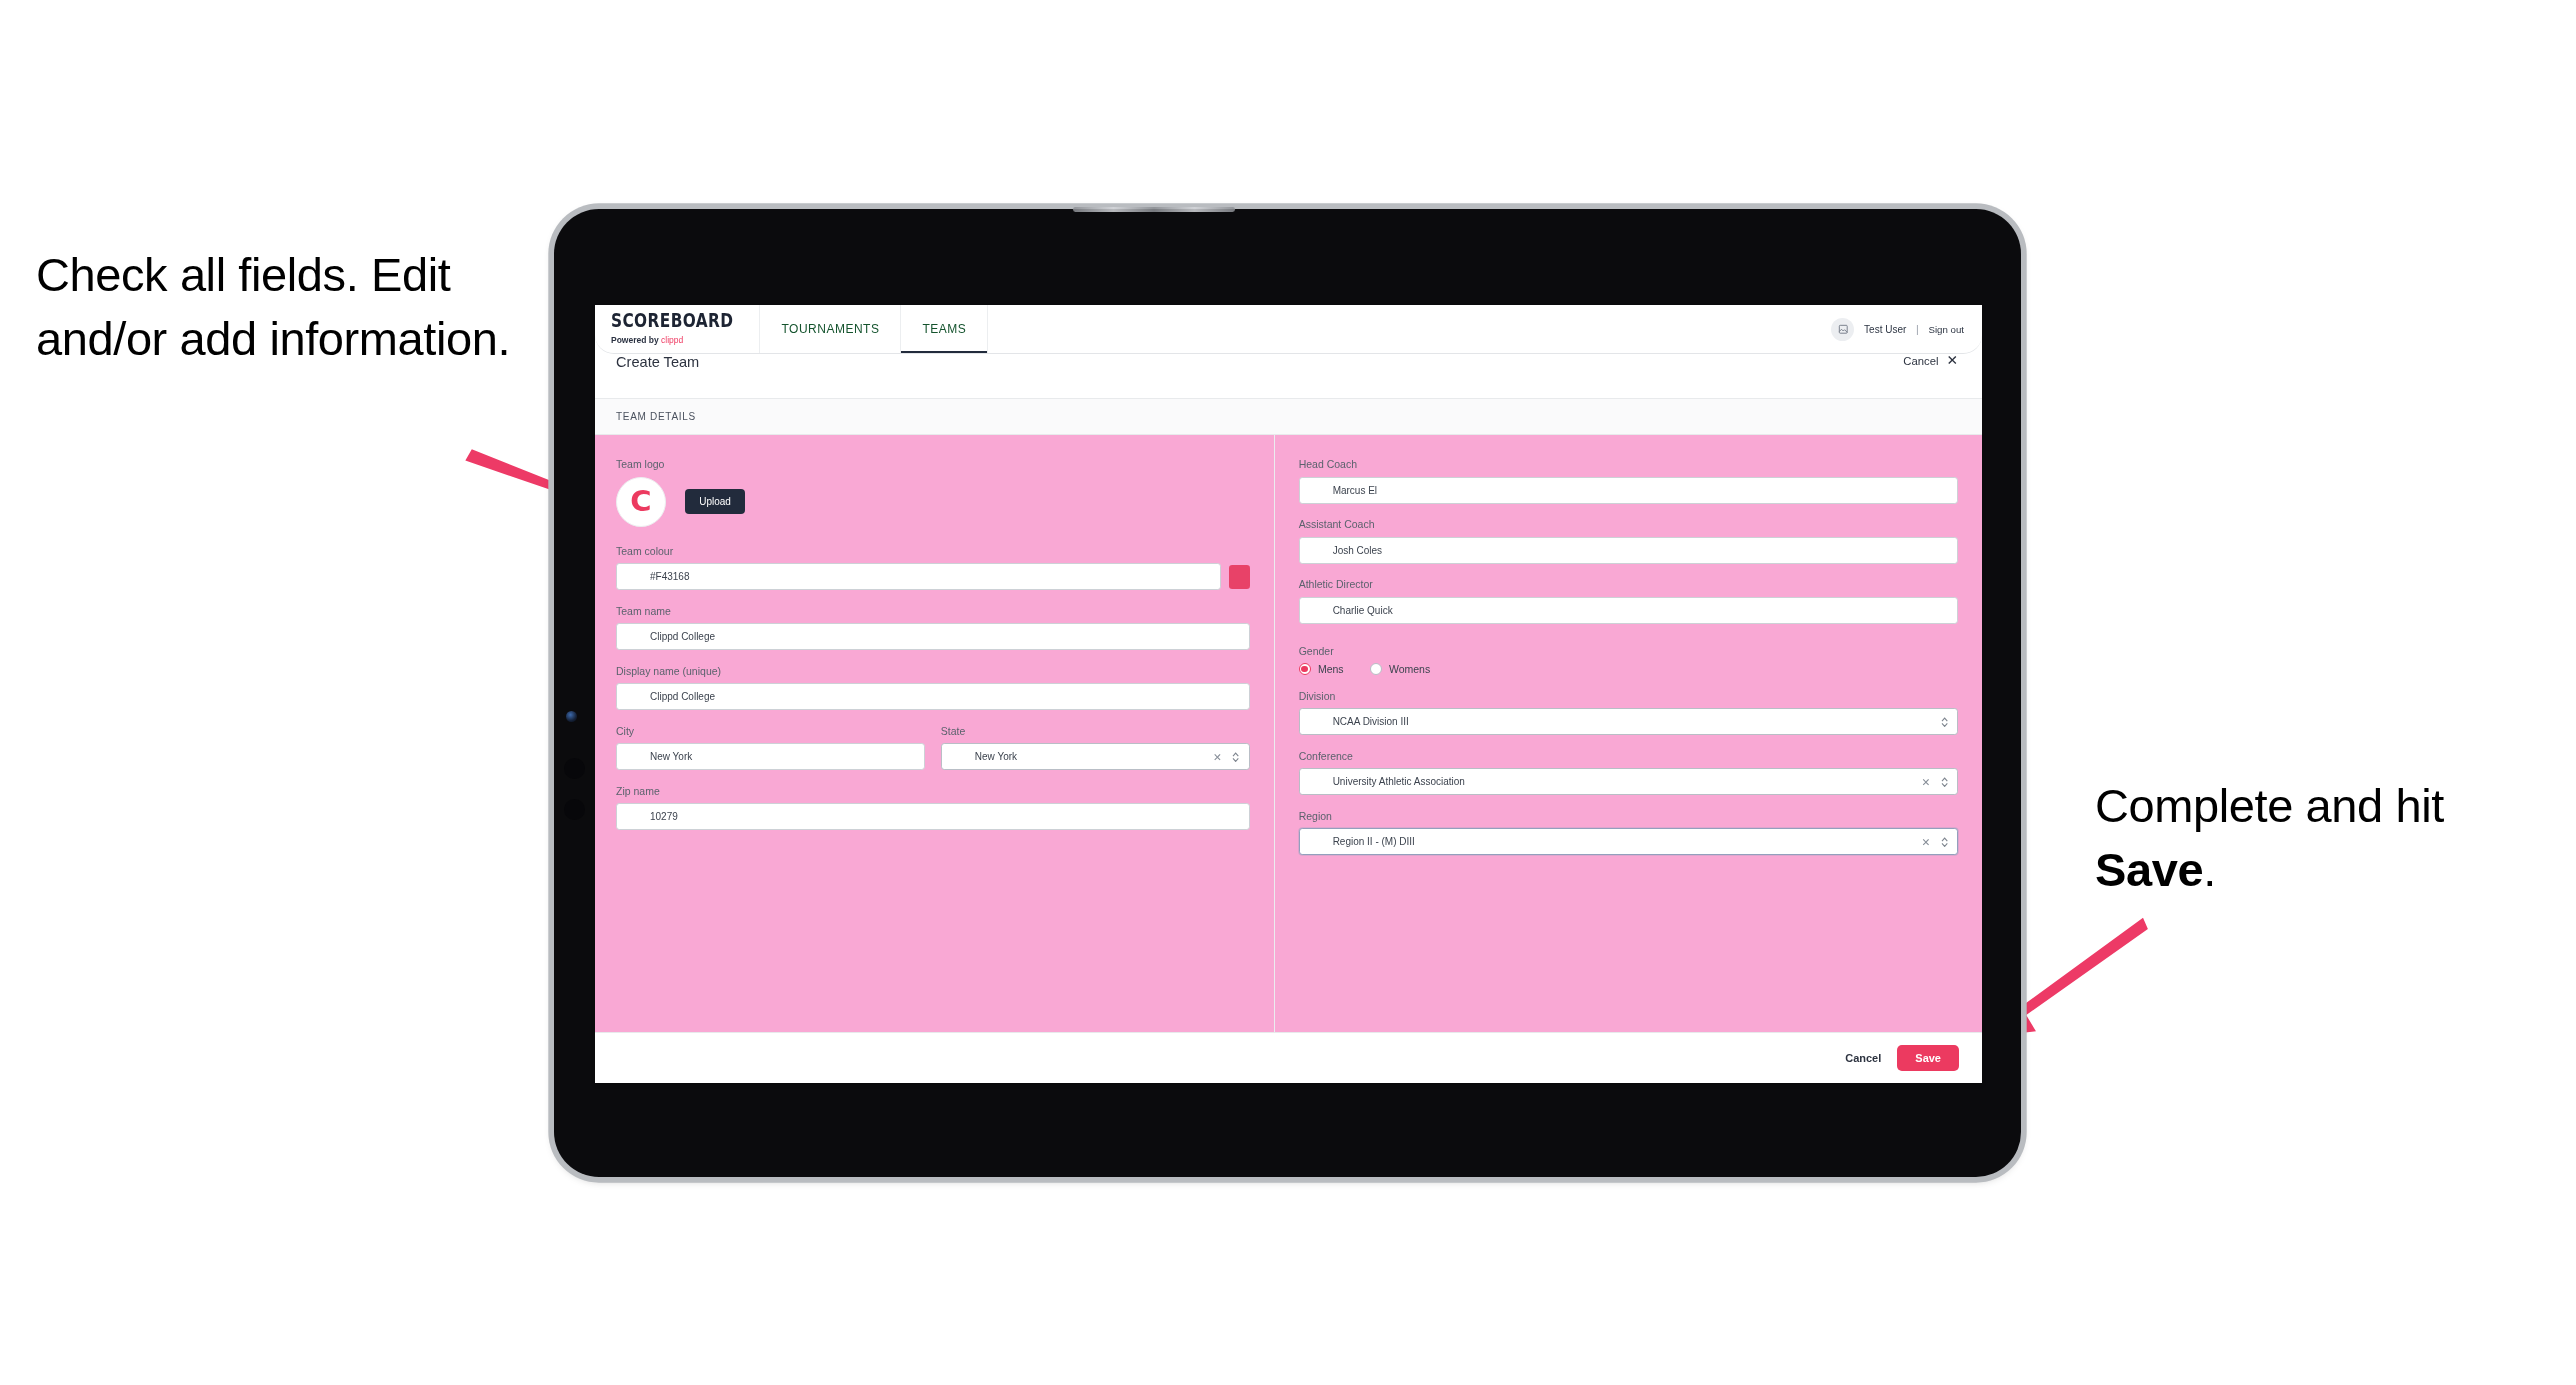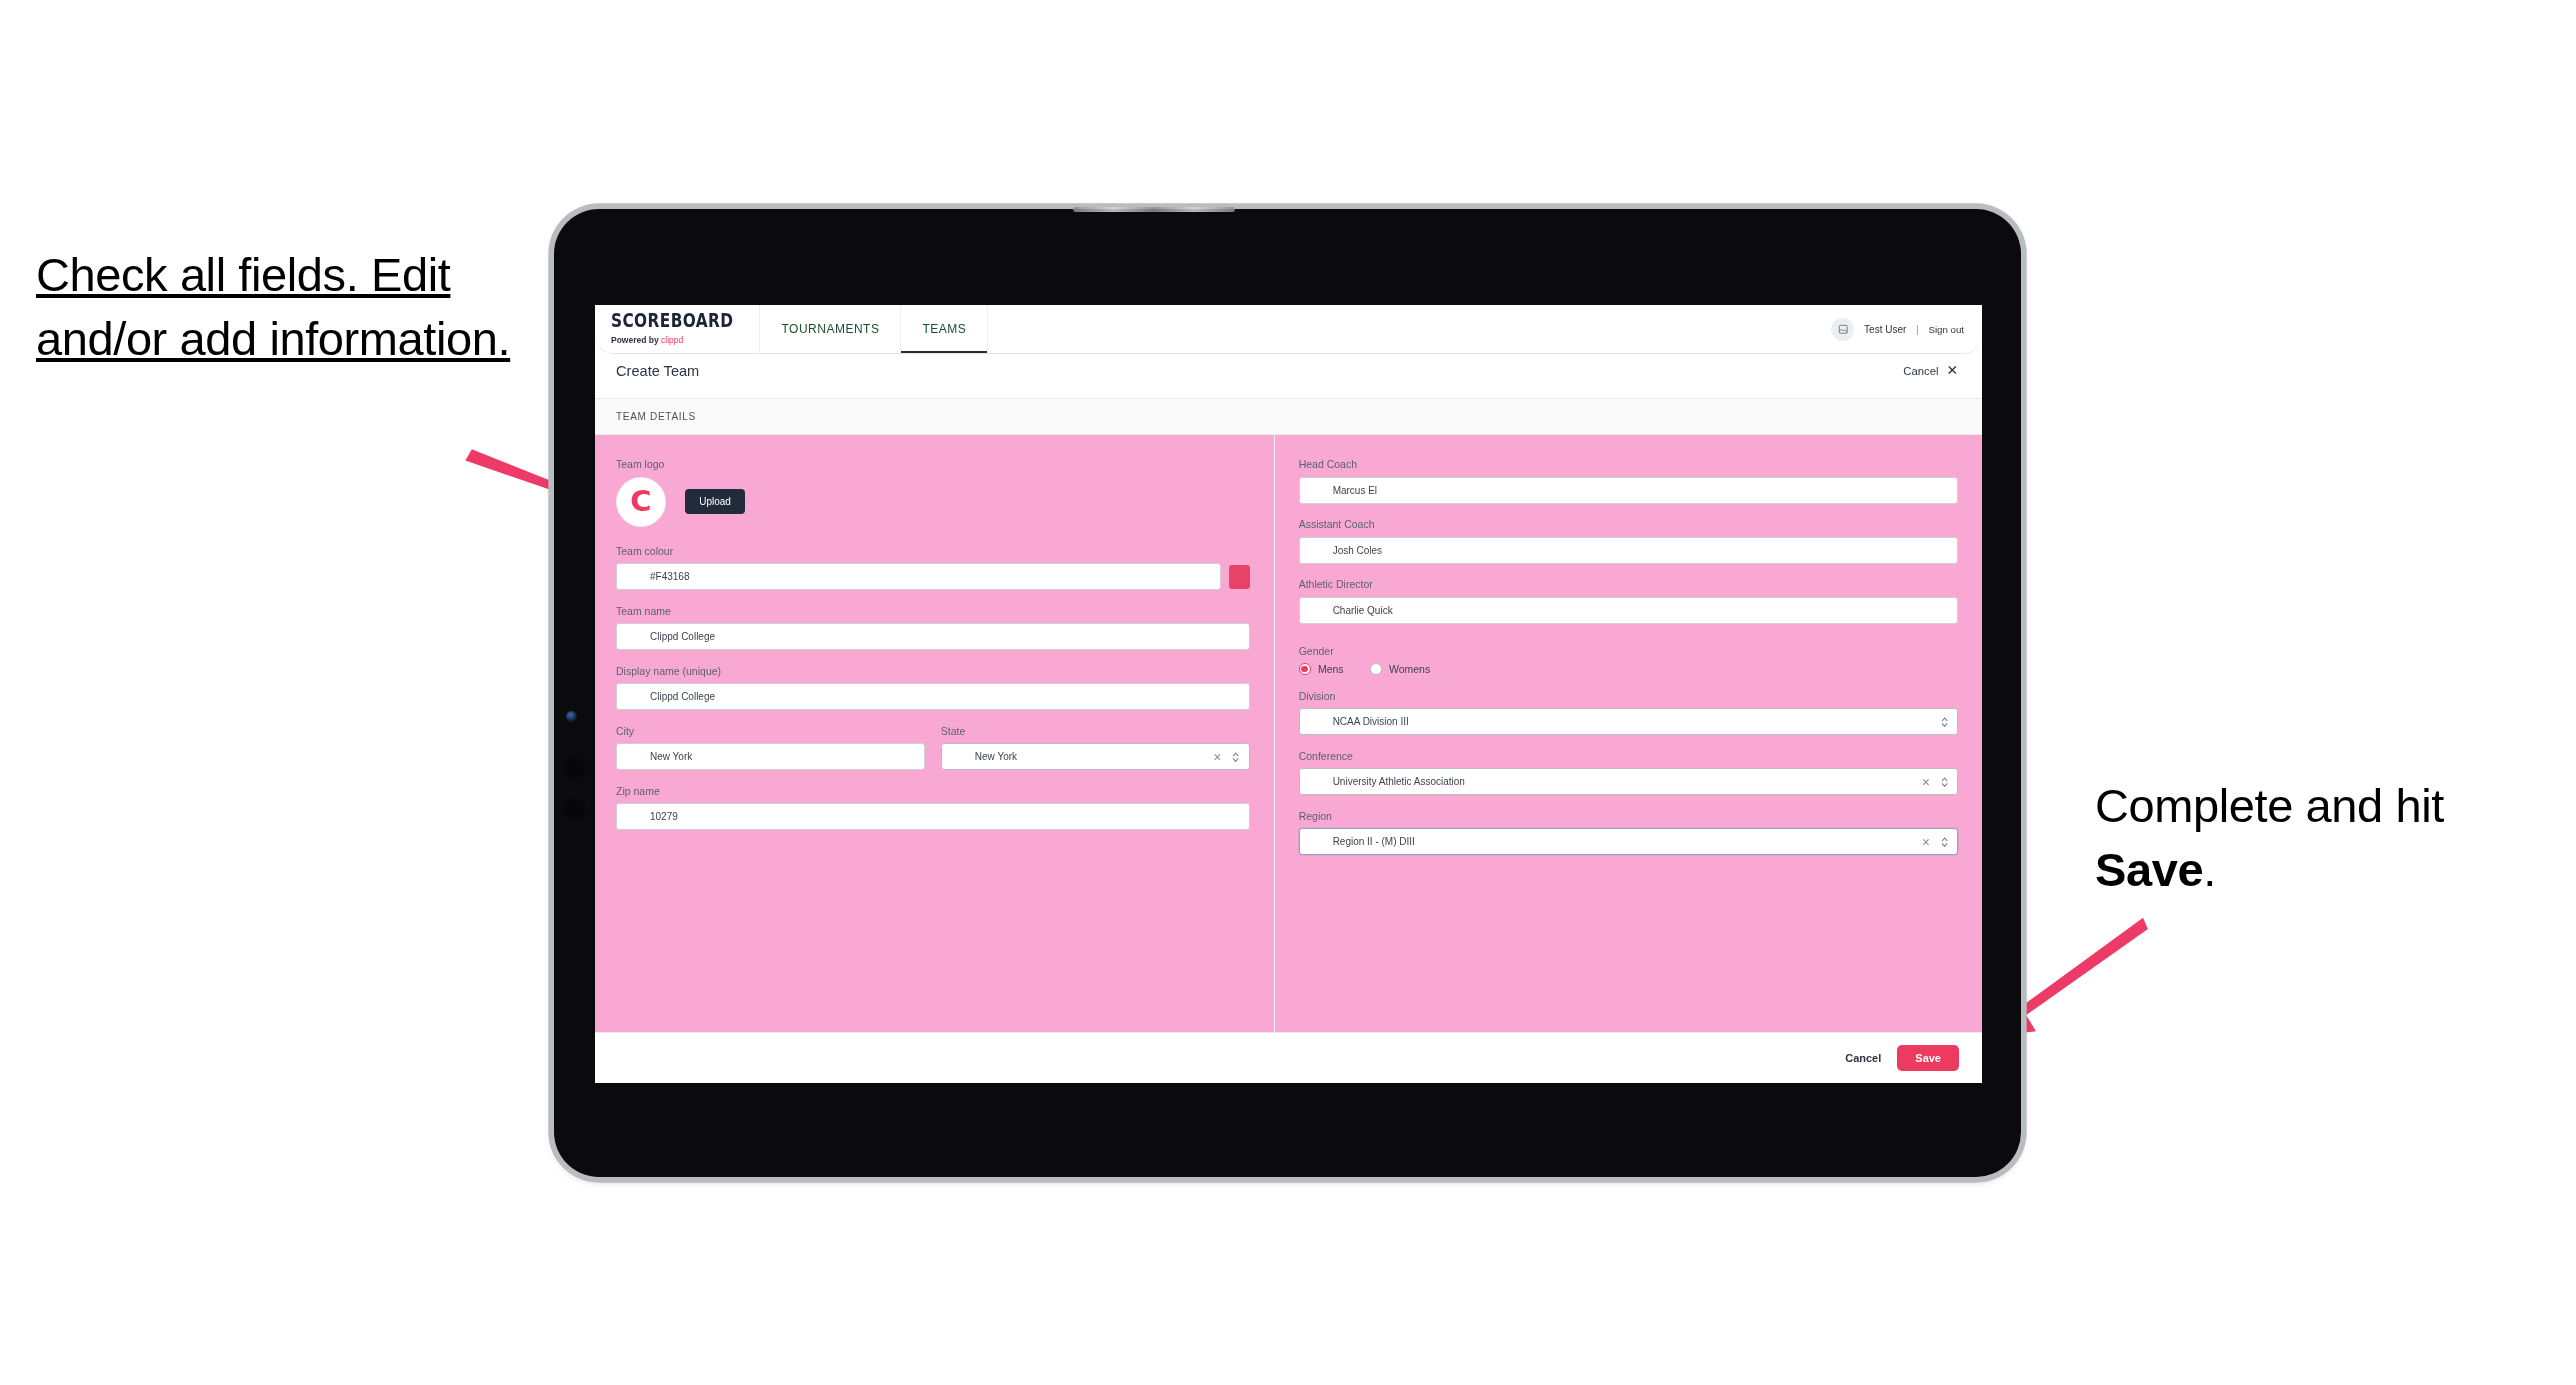--- a/index.html
+++ b/index.html
@@ -13,21 +13,21 @@
 
   
   .annot {
     position: absolute;
     color: #000;
     font-size: 47px;
     line-height: 1.36;
     font-weight: 400;
     letter-spacing: -0.4px;
   }
-  .annot-left  { left: 36px; top: 243px; width: 519px; text-decoration: underline; }
+  .annot-left  { left: 36px; top: 243px; width: 519px; }
   .annot-right { left: 2095px; top: 774px; width: 454px; }
   .annot b { font-weight: 700; }
 
   .arrow { position: absolute; pointer-events: none; }
   .arrow-left  { left: 462px; top: 438px;  width: 186px; height: 105px; }
   .arrow-right { left: 1945px; top: 908px; width: 203px; height: 146px; }
 
   
   .tablet {
     position: absolute;
@@ -121,21 +121,21 @@
     background: #eceef1; display: flex; align-items: center; justify-content: center;
     color: #6c7480;
   }
   .user-name { font-size: 10px; color: #2d3543; }
   .sep-bar { color: #9aa0ab; font-size: 10.5px; }
   .signout { font-size: 9.7px; color: #2d3543; cursor: pointer; }
 
   
   .pagehead {
     height: 45px; flex: 0 0 45px;
-    display: flex; align-items: center;
+    display: flex; align-items: flex-start;
     padding: 0 24px 10px 21px;
     border-bottom: 0.8px solid #e8eaec;
     background: #fff;
   }
   .pagehead-title { font-size: 14.6px; color: #2d3340; }
   .cancel-x {
     margin-left: auto; display: flex; align-items: center; gap: 8px;
     font-size: 11.3px; color: #2d3340; cursor: pointer;
   }
   .xglyph { font-size: 13.8px; line-height: 1; }

